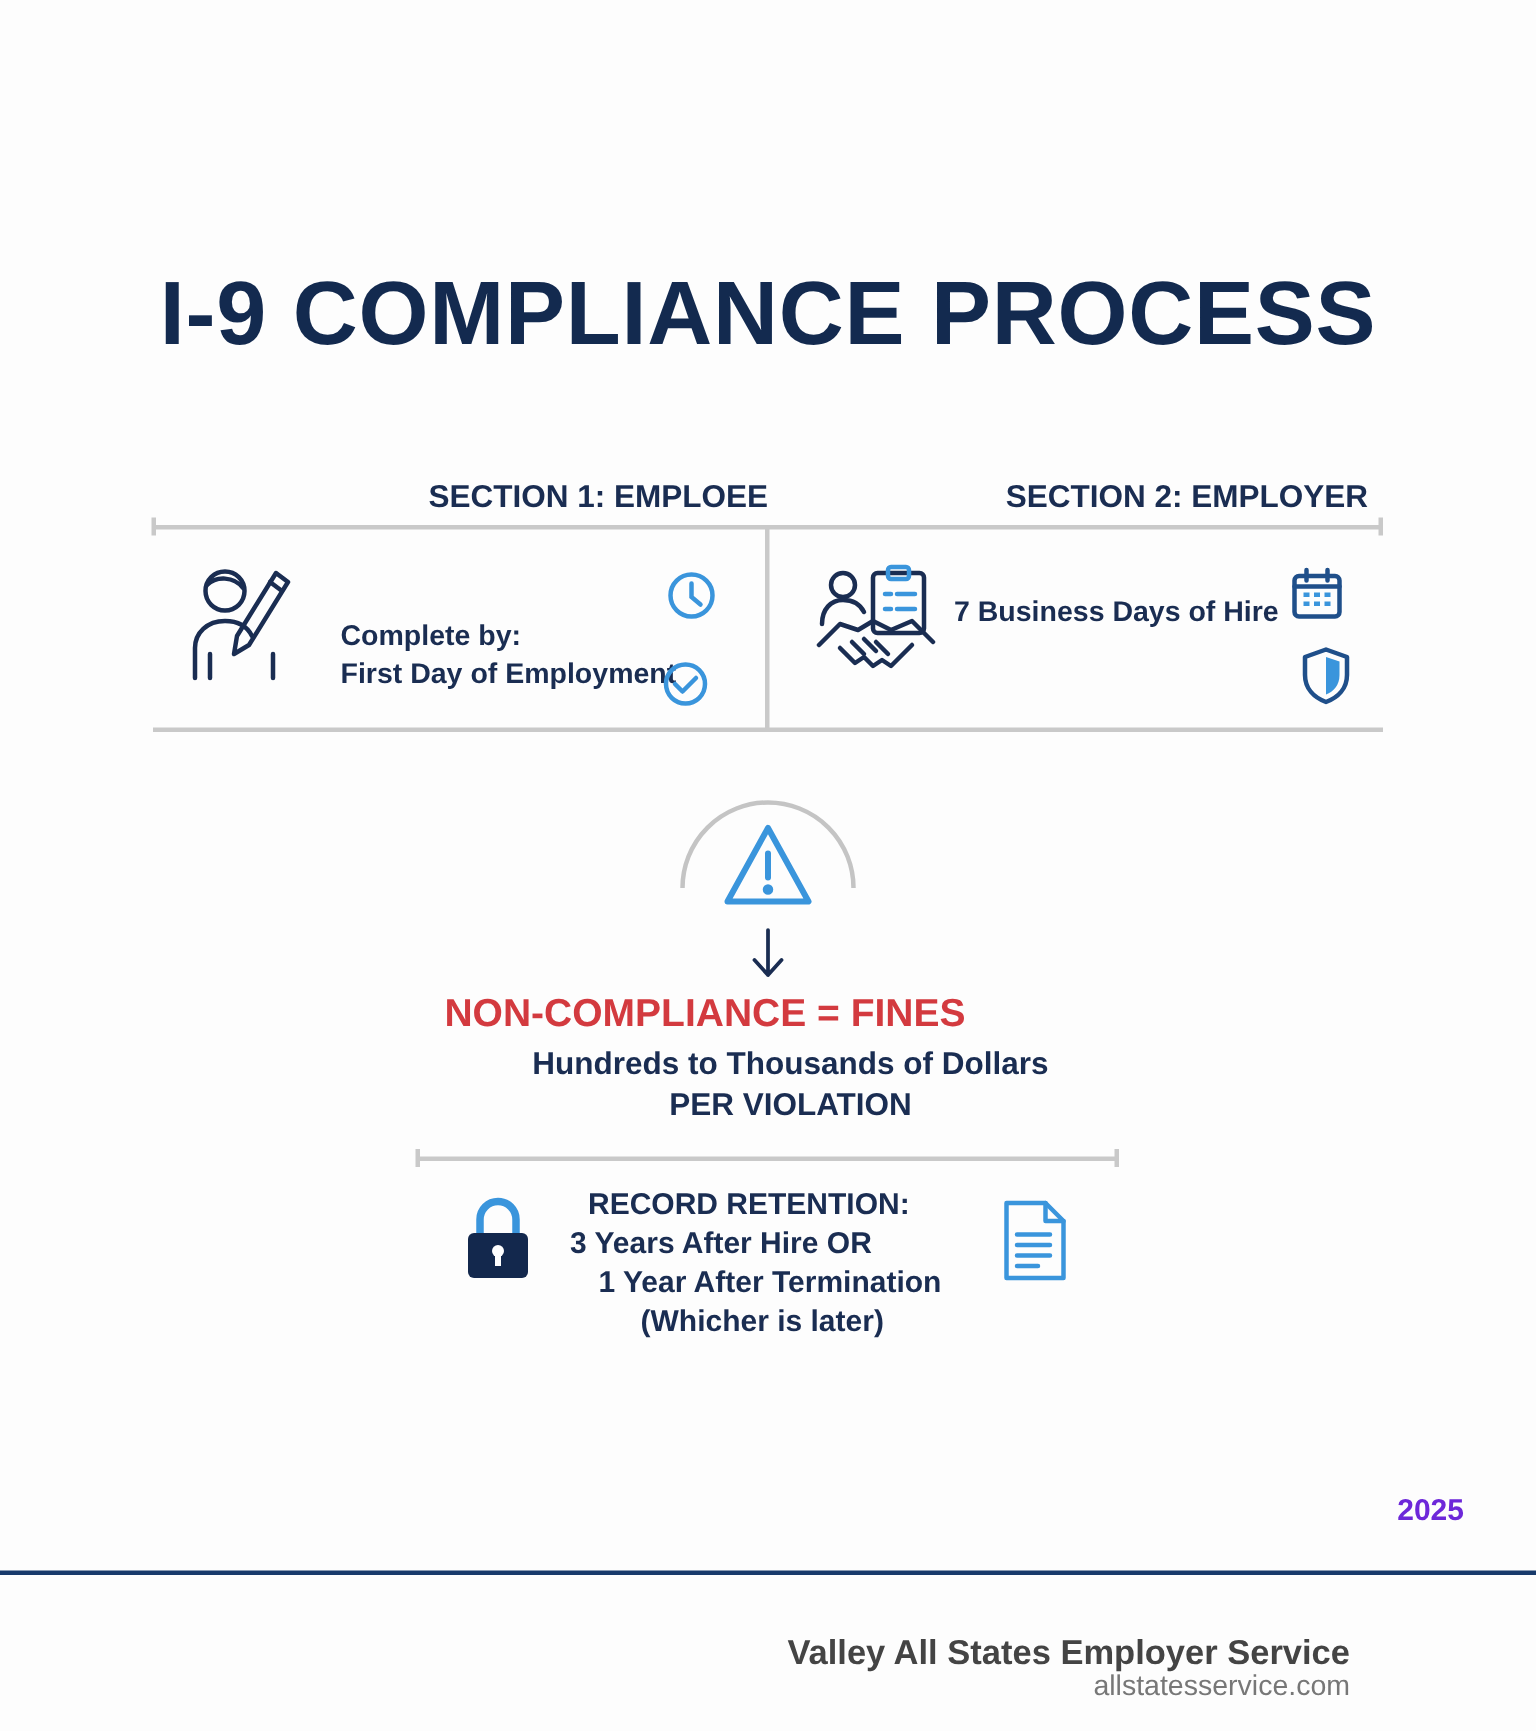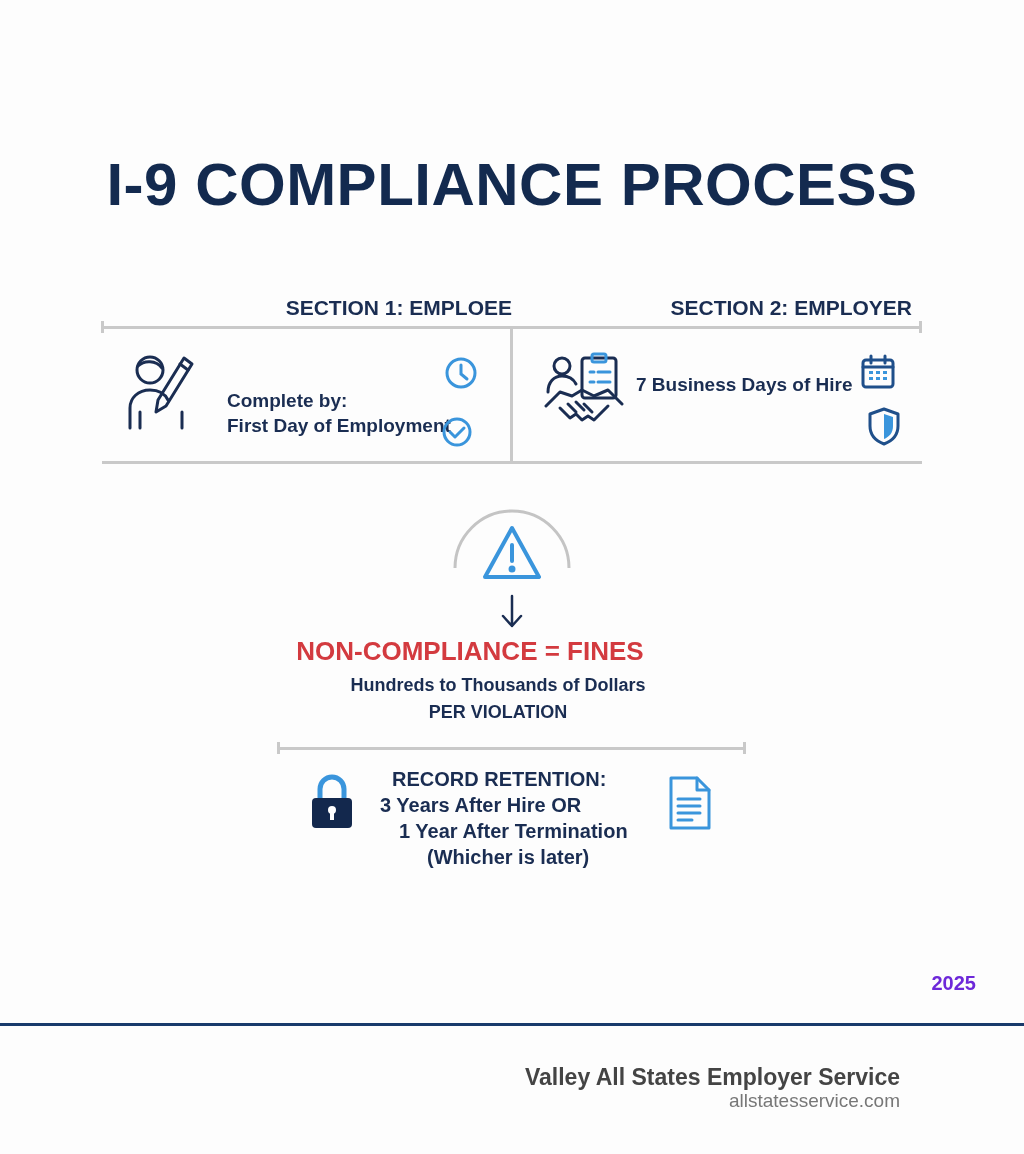--- a/index.html
+++ b/index.html
@@ -1,25 +1,25 @@
 <!DOCTYPE html>
 <html><head>
 <meta charset="utf-8">
 <style>
   html, body { margin:0; padding:0; }
   body { width:1024px; height:1154px; background:#fdfdfd; position:relative; overflow:hidden; font-family:"Liberation Sans", "DejaVu Sans", sans-serif; color:#14284b; }
-  .abs { position:absolute; }
+  .abs { position:absolute;margin-top:24px; }
   .title { left:0; width:1024px; top:150px; text-align:center; font-size:60px; font-weight:bold; color:#132a4f; letter-spacing:0.5px; }
   .sec-head { top:296px; font-size:21px; font-weight:bold; color:#1a2d52; text-align:right; }
   .hline { background:#c9c9c9; height:3px; }
   .vline { background:#c9c9c9; width:3px; }
   .tick { background:#c9c9c9; width:3px; height:12px; }
   .body-text { font-size:19px; font-weight:bold; color:#1a2d52; line-height:25px; }
   .fines { left:0; width:940px; top:636px; text-align:center; font-size:26px; font-weight:bold; color:#d33a3f; }
-  .fines-sub { left:0; width:996px; top:672px; text-align:center; font-size:18px; font-weight:bold; color:#1a2d52; line-height:27px; }
+  .fines-sub { left:0; width:996px; top:672px; text-align:center; font-size:21px; font-weight:bold; color:#1a2d52; line-height:27px;padding-left:29px; }
   .ret { font-size:20px; font-weight:bold; color:#1a2d52; line-height:26px; }
   .year { right:48px; top:972px; font-size:20px; font-weight:bold; color:#6d28d9; }
   .footer-bar { left:0; top:1023px; width:1024px; height:3px; background:#183a6b; }
   .company { right:124px; top:1064px; font-size:23px; font-weight:bold; color:#444; text-align:center; }
   .url { right:124px; top:1090px; font-size:19px; color:#777; text-align:right; }
 </style>
 </head>
 <body>
 
 <div class="abs title">I-9 COMPLIANCE PROCESS</div>

